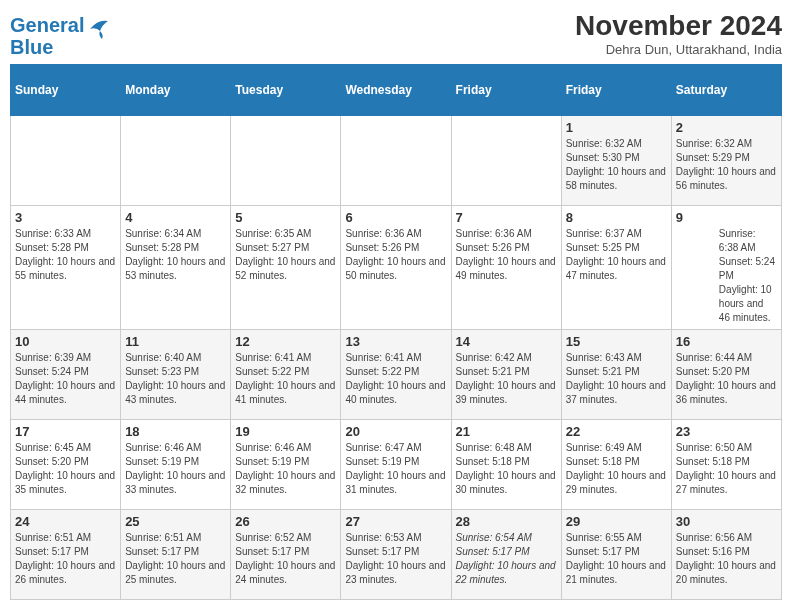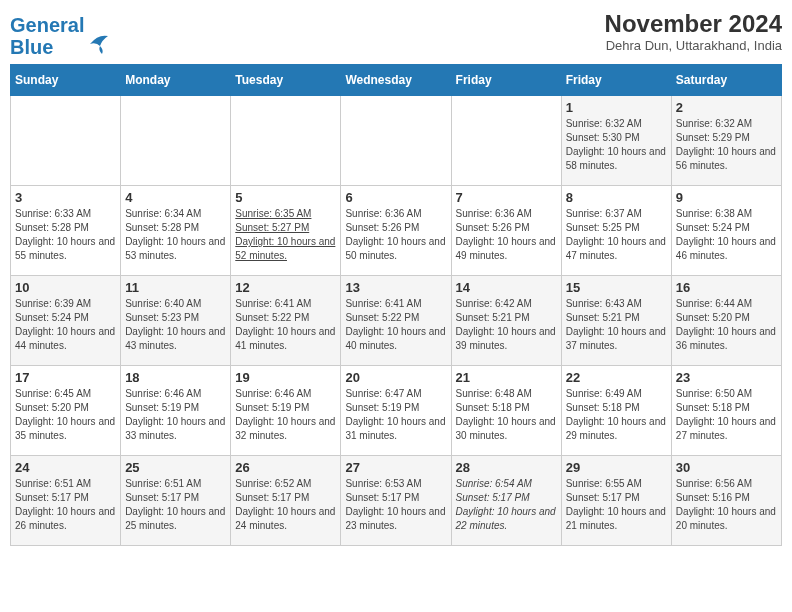--- a/index.html
+++ b/index.html
@@ -28,37 +28,37 @@
       color: #333;
       line-height: 1.1;
     }
     .logo-text span {
       color: #2478b4;
     }
     .title-area {
       text-align: right;
     }
     .month-title {
-      font-size: 24px;
+      font-size: 28px;
       font-weight: bold;
       color: #333;
     }
     .subtitle {
       font-size: 13px;
       color: #555;
     }
     table {
       width: 100%;
       border-collapse: collapse;
       font-size: 11px;
     }
     thead tr th {
       background-color: #2478b4;
       color: #fff;
-      padding: 8px 4px;
+      padding: 18px 4px;
       text-align: left;
       font-size: 12px;
       font-weight: bold;
       border: 1px solid #2478b4;
     }
     tbody tr td {
       border: 1px solid #ccc;
       vertical-align: top;
       padding: 4px;
       width: calc(100% / 7);
@@ -83,21 +83,21 @@
     }
     .empty-cell {
       background: #fff !important;
     }
   </style>
 </head>
 <body>
 
 <div class="header-area">
   <div class="logo">
-    <div style="display:flex; align-items:flex-end;">
+    <div style="display:flex; align-items:center;">
       <div>
         <span class="logo-text"><span>General</span></span><br>
         <span class="logo-text" style="color:#2478b4; font-size:20px;">Blue</span>
       </div>
       <svg width="30" height="28" viewBox="0 0 30 28" style="margin-left:-4px; margin-top:-14px;">
         <path d="M10 14 Q18 4 28 6 Q22 10 20 16 Q16 12 10 14Z" fill="#2478b4"></path>
         <path d="M20 16 Q24 20 22 24 Q18 20 20 16Z" fill="#2478b4"></path>
       </svg>
     </div>
   </div>
@@ -147,21 +147,21 @@
 Daylight: 10 hours and 55 minutes.</div>
         </td>
         <td>
           <span class="day-num">4</span>
           <div class="day-info" style="white-space: pre-line;">Sunrise: 6:34 AM
 Sunset: 5:28 PM
 Daylight: 10 hours and 53 minutes.</div>
         </td>
         <td>
           <span class="day-num">5</span>
-          <div class="day-info" style="white-space: pre-line; text-decoration: underline;">Sunrise: 6:35 AM
+          <div class="day-info" style="white-space: pre-line;">Sunrise: 6:35 AM
 Sunset: 5:27 PM
 Daylight: 10 hours and 52 minutes.</div>
         </td>
         <td>
           <span class="day-num">6</span>
           <div class="day-info" style="white-space: pre-line;">Sunrise: 6:36 AM
 Sunset: 5:26 PM
 Daylight: 10 hours and 50 minutes.</div>
         </td>
         <td>
@@ -171,21 +171,21 @@
 Daylight: 10 hours and 49 minutes.</div>
         </td>
         <td>
           <span class="day-num">8</span>
           <div class="day-info" style="white-space: pre-line;">Sunrise: 6:37 AM
 Sunset: 5:25 PM
 Daylight: 10 hours and 47 minutes.</div>
         </td>
         <td>
           <span class="day-num">9</span>
-          <div class="day-info" style="white-space: pre-line;">Sunrise: 6:38 AM
+          <div class="day-info" style="white-space: pre-line; margin-left: 43px;">Sunrise: 6:38 AM
 Sunset: 5:24 PM
 Daylight: 10 hours and 46 minutes.</div>
         </td>
       </tr>
       <tr>
         <td>
           <span class="day-num">10</span>
           <div class="day-info" style="white-space: pre-line;">Sunrise: 6:39 AM
 Sunset: 5:24 PM
 Daylight: 10 hours and 44 minutes.</div>

